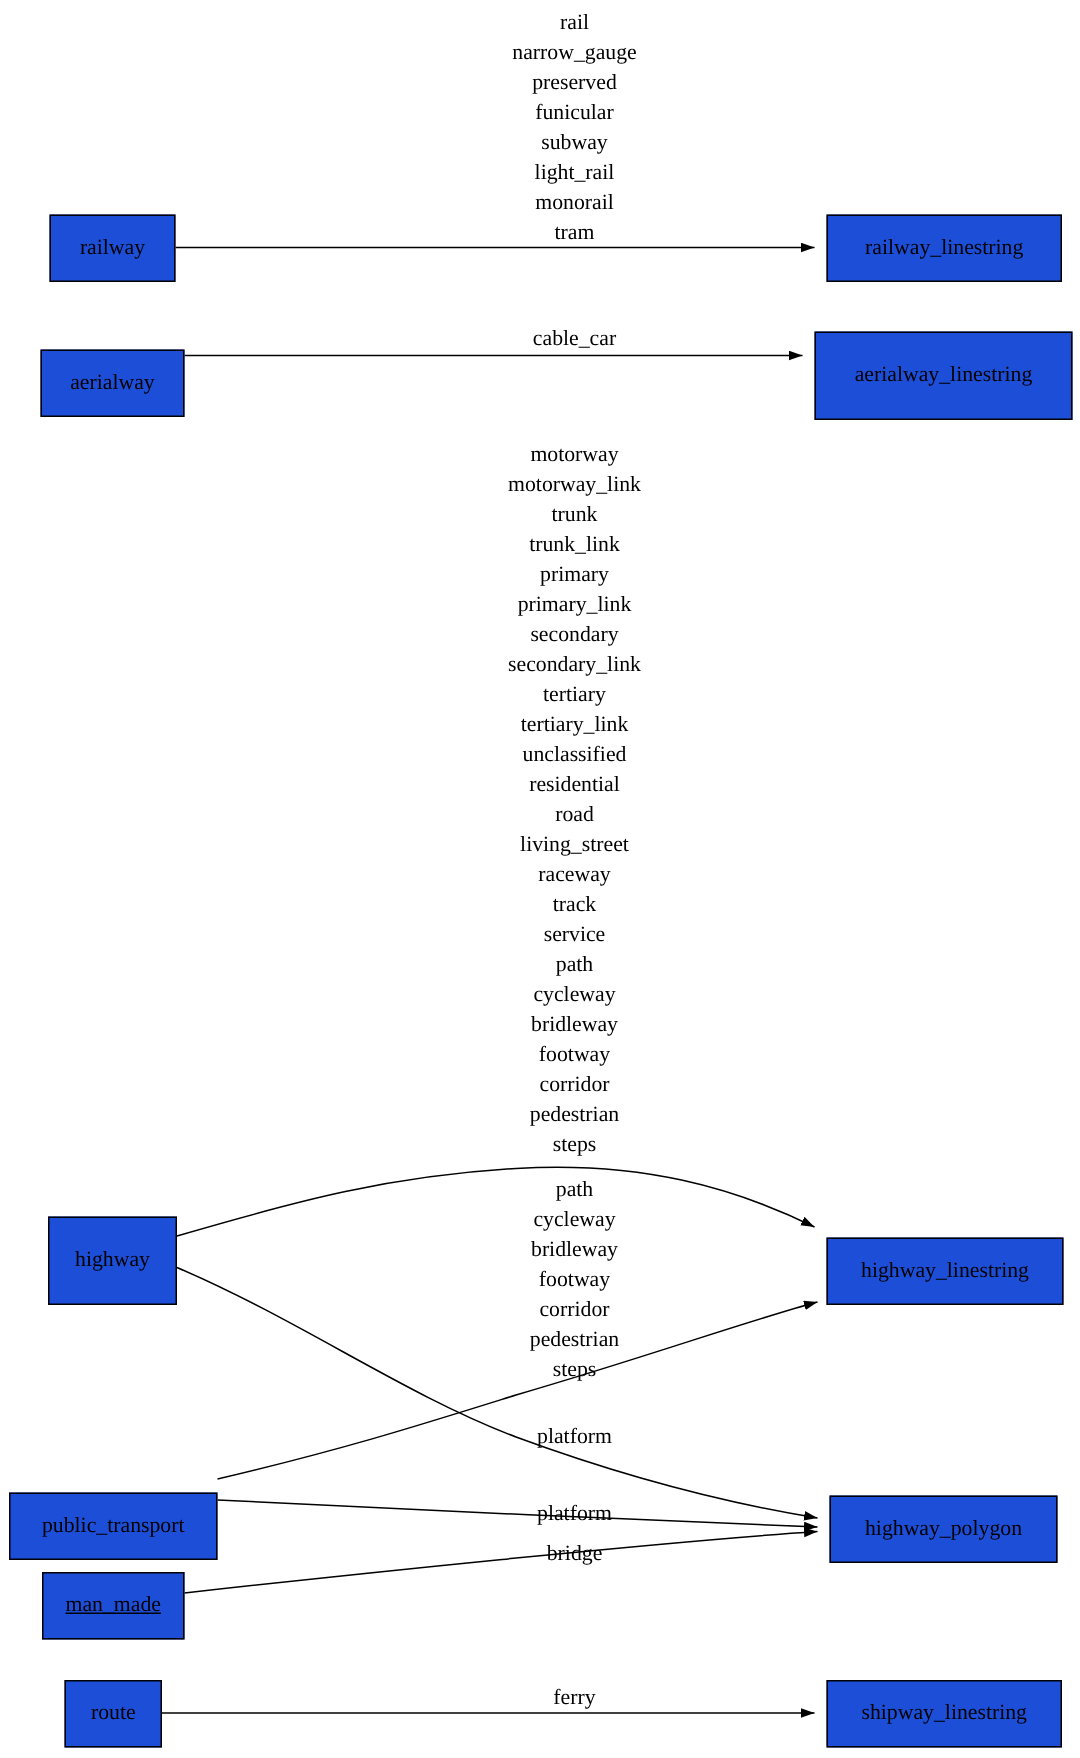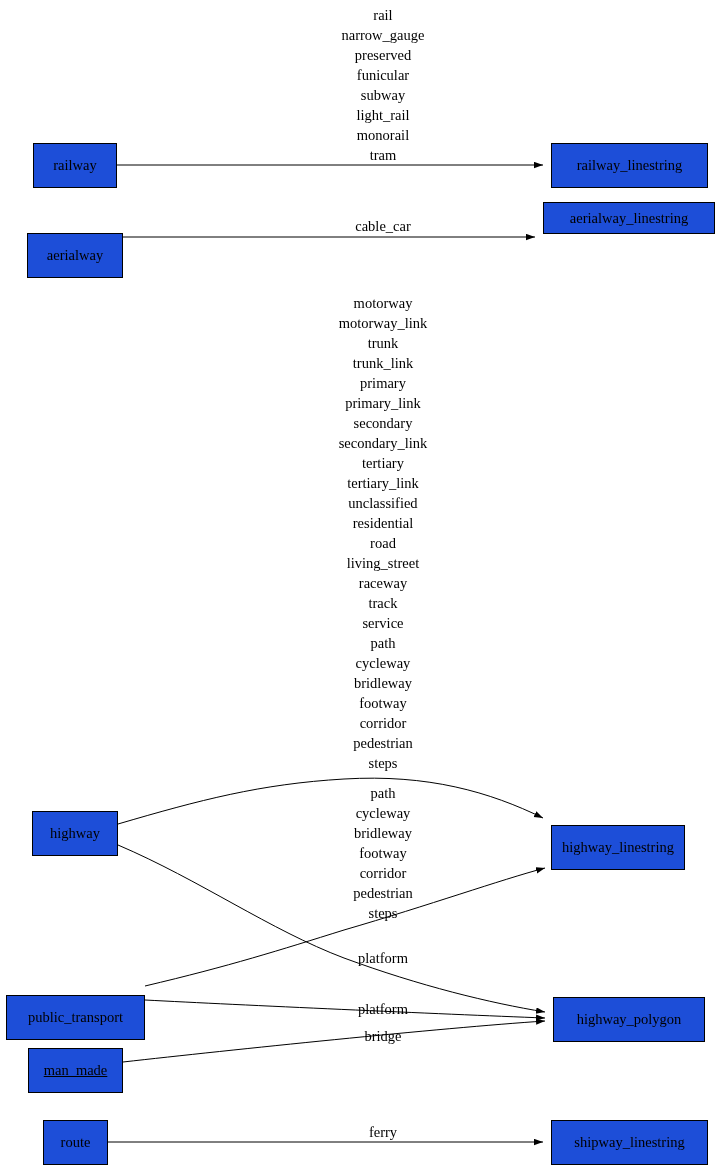--- a/index.html
+++ b/index.html
@@ -72,27 +72,27 @@
   <div id="nodes-layer">
       <div class="node" style="left: 33px; top: 143px; width: 84px; height: 45px;">
         <span>railway</span>
       </div>
       <div class="node" style="left: 551px; top: 143px; width: 157px; height: 45px;">
         <span>railway_linestring</span>
       </div>
       <div class="node" style="left: 27px; top: 233px; width: 96px; height: 45px;">
         <span>aerialway</span>
       </div>
-      <div class="node" style="left: 543px; top: 202px; width: 172px; height: 32px;">
+      <div class="node" style="left: 543px; top: 221px; width: 172px; height: 59px;">
         <span>aerialway_linestring</span>
       </div>
-      <div class="node" style="left: 32px; top: 811px; width: 86px; height: 45px;">
+      <div class="node" style="left: 32px; top: 811px; width: 86px; height: 59px;">
         <span>highway</span>
       </div>
-      <div class="node" style="left: 551px; top: 825px; width: 134px; height: 45px; text-align: right;">
+      <div class="node" style="left: 551px; top: 825px; width: 158px; height: 45px; text-align: right;">
         <span>highway_linestring</span>
       </div>
       <div class="node" style="left: 6px; top: 971px; width: 139px; height: 45px; margin-top: 24px;">
         <span>public_transport</span>
       </div>
       <div class="node" style="left: 553px; top: 997px; width: 152px; height: 45px;">
         <span>highway_polygon</span>
       </div>
       <div class="node" style="left: 28px; top: 1048px; width: 95px; height: 45px; text-decoration: underline;">
         <span>man_made</span>

